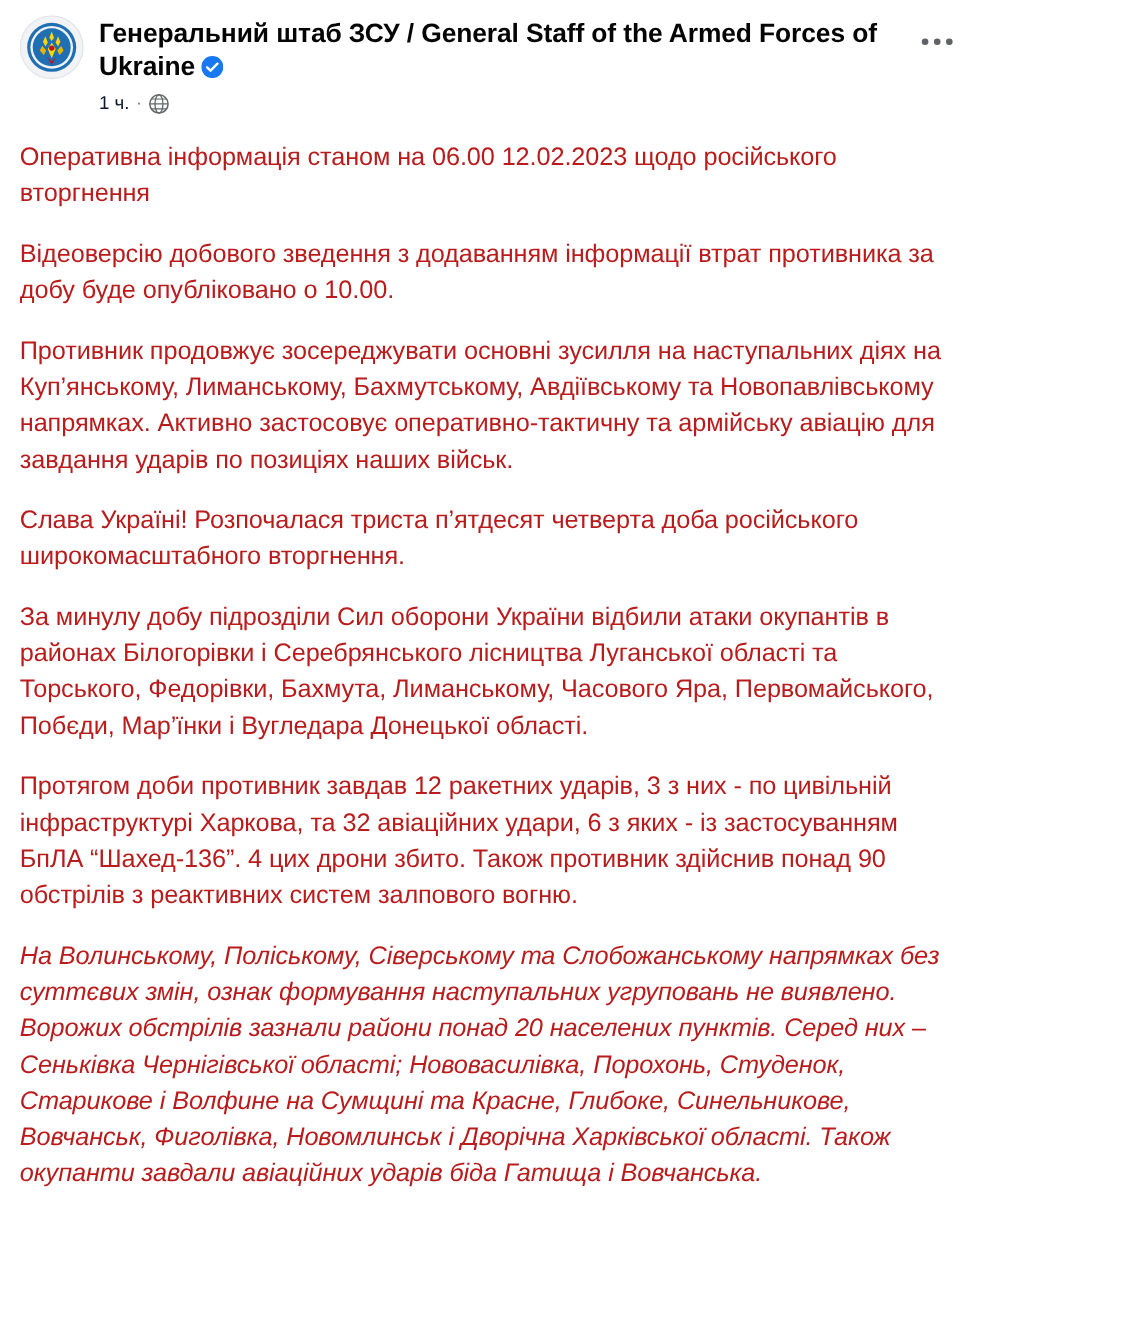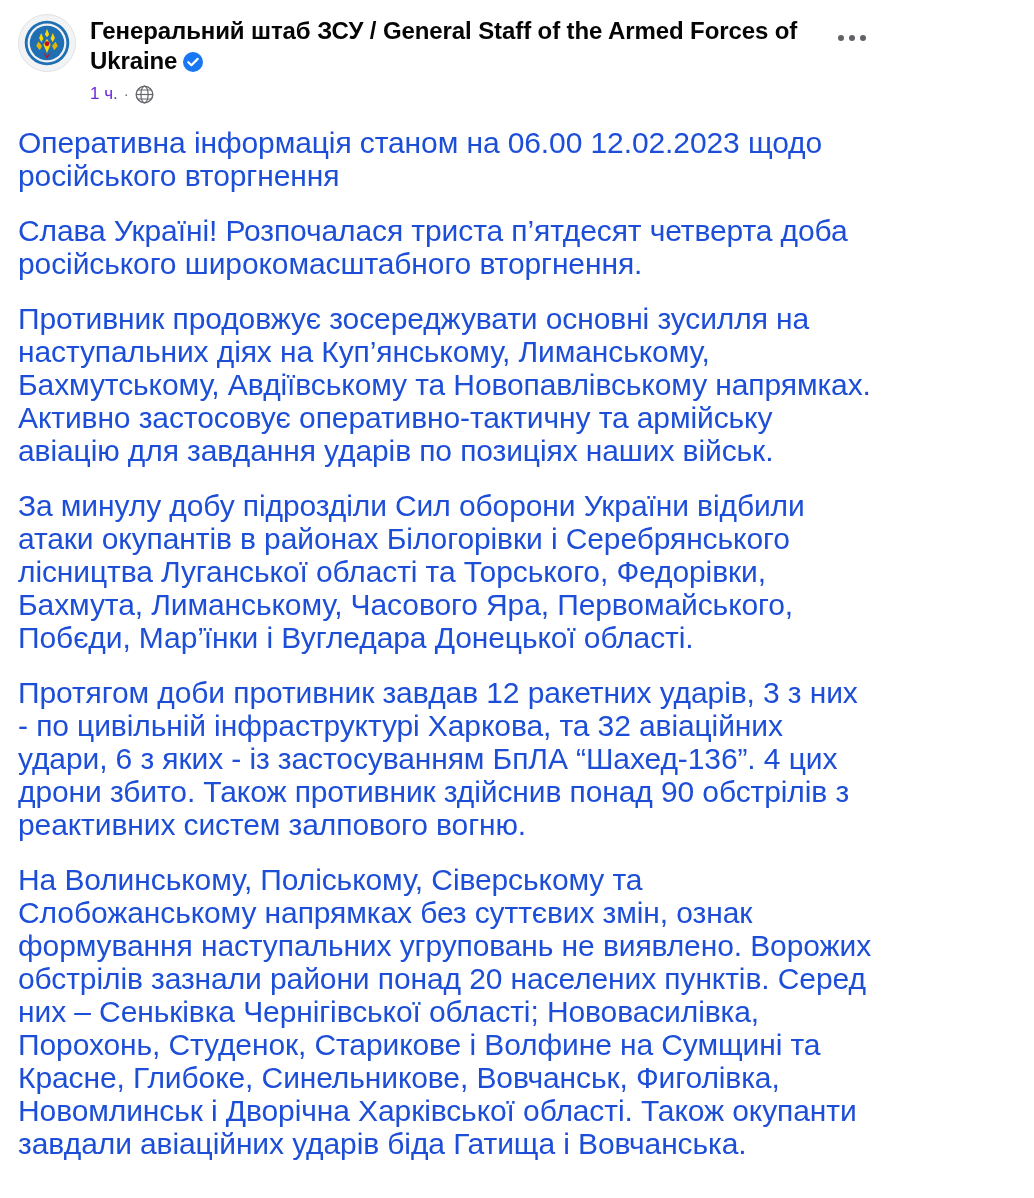--- a/index.html
+++ b/index.html
@@ -73,21 +73,21 @@
 
   .meta-row {
     display: flex;
     align-items: center;
     gap: 6px;
     margin-top: 8px;
     color: #65676b;
     font-size: 17px;
     line-height: 20px;
   }
-  .meta-row .timestamp { color: #6d28d9; }
+  .meta-row .timestamp { color: #0f172a; }
   .meta-row .dot-sep { color: #65676b; font-size: 15px; }
   .globe-icon { display: inline-block; width: 19px; height: 19px; vertical-align: -4px; }
 
   .menu-button {
     flex: 0 0 auto;
     width: 44px;
     height: 44px;
     border-radius: 50%;
     display: flex;
     align-items: center;
@@ -105,27 +105,27 @@
     background: #606266;
     display: block;
   }
 
   
   .post-body {
     padding-top: 18px;
   }
   .post-body p {
     margin: 0 0 22px 0;
-    font-size: 30px;
+    font-size: 23px;
     line-height: 33px;
-    color: #1d4ed8;
+    color: #b91c1c;
     letter-spacing: -0.1px;
     word-wrap: break-word;
   }
-  .post-body p:last-child { margin-bottom: 0; }
+  .post-body p:last-child { margin-bottom: 0; font-style: italic; }
 </style>
 </head>
 <body>
 
 <div class="post">
 
   <div class="post-header">
 
     <div class="avatar">
       <svg class="crest" viewBox="0 0 64 64">
@@ -166,20 +166,21 @@
 
     <div class="menu-button">
       <span class="dot"></span>
       <span class="dot"></span>
       <span class="dot"></span>
     </div>
   </div>
 
   <div class="post-body">
     <p>Оперативна інформація станом на 06.00 12.02.2023 щодо російського вторгнення</p>
+    <p>Відеоверсію добового зведення з додаванням інформації втрат противника за добу буде опубліковано о 10.00.</p>
+    <p>Противник продовжує зосереджувати основні зусилля на наступальних діях на Куп’янському, Лиманському, Бахмутському, Авдіївському та Новопавлівському напрямках. Активно застосовує оперативно-тактичну та армійську авіацію для завдання ударів по позиціях наших військ.</p>
     <p>Слава Україні! Розпочалася триста п’ятдесят четверта доба російського широкомасштабного вторгнення.</p>
-    <p>Противник продовжує зосереджувати основні зусилля на наступальних діях на Куп’янському, Лиманському, Бахмутському, Авдіївському та Новопавлівському напрямках. Активно застосовує оперативно-тактичну та армійську авіацію для завдання ударів по позиціях наших військ.</p>
     <p>За минулу добу підрозділи Сил оборони України відбили атаки окупантів в районах Білогорівки і Серебрянського лісництва Луганської області та Торського, Федорівки, Бахмута, Лиманському, Часового Яра, Первомайського, Побєди, Мар’їнки і Вугледара Донецької області.</p>
     <p>Протягом доби противник завдав 12 ракетних ударів, 3 з них - по цивільній інфраструктурі Харкова, та 32  авіаційних удари, 6 з яких - із застосуванням БпЛА “Шахед-136”. 4 цих дрони збито. Також противник здійснив понад 90 обстрілів з реактивних систем залпового вогню.</p>
     <p>На Волинському, Поліському, Сіверському та Слобожанському напрямках без суттєвих змін, ознак формування наступальних угруповань не виявлено. Ворожих обстрілів зазнали райони понад 20 населених пунктів. Серед них – Сеньківка Чернігівської області; Нововасилівка, Порохонь, Студенок, Старикове і Волфине на Сумщині та Красне, Глибоке, Синельникове, Вовчанськ, Фиголівка, Новомлинськ і Дворічна Харківської області. Також окупанти завдали авіаційних ударів біда Гатища і Вовчанська.</p>
   </div>
 
 </div>
 
 </body></html>

